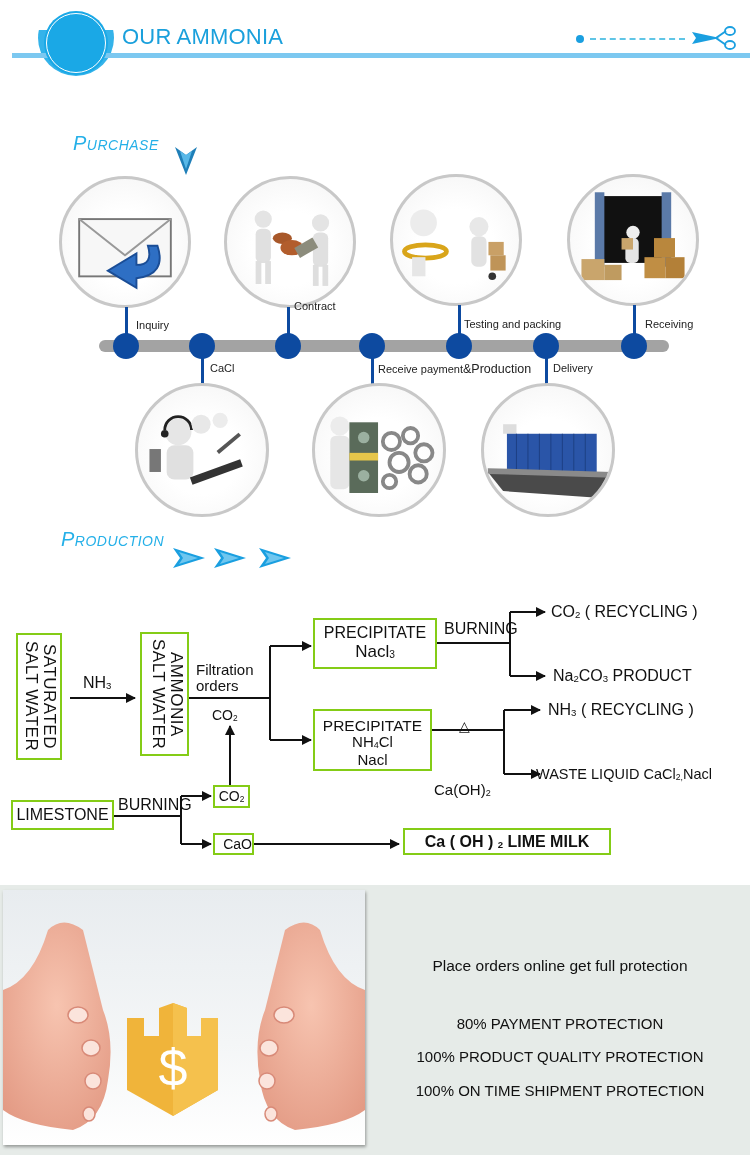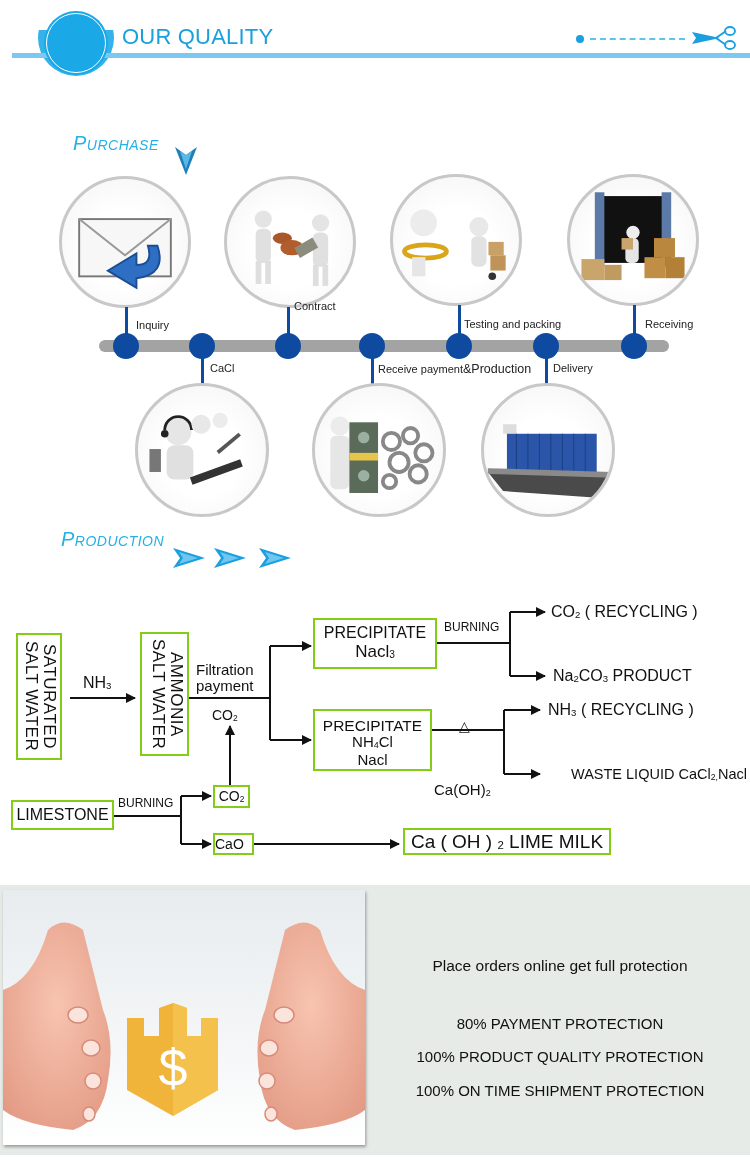--- a/index.html
+++ b/index.html
@@ -28,38 +28,38 @@
   .node { width: 26px; height: 26px; border-radius: 50%; background: #0d4aa0; }
   .stem { width: 3px; background: #0d4aa0; }
   .tl-label { font-size: 11px; color: #222; white-space: nowrap; }
 
   .photo-circle { border-radius: 50%; border: 3px solid #c8c8c8; background: radial-gradient(circle at 50% 55%, #ffffff 40%, #f3f3f3 100%); overflow: hidden; }
   .photo-circle svg { width: 100%; height: 100%; display: block; }
 
   
   .box { border: 2px solid #84cc16; background: #fff; }
   .fl { font-size: 16px; color: #111; white-space: nowrap; line-height: 1; }
-  .fl-small { font-size: 12px; color: #111; white-space: nowrap; }
+  .fl-small { font-size: 16px; color: #111; white-space: nowrap; }
   .vert { writing-mode: vertical-rl; font-size: 17px; line-height: 18px; letter-spacing: 0.5px; text-align: center; }
   sub.s { font-size: 0.6em; vertical-align: -0.1em; }
 
   
   .prot-bg { left: 0; top: 885px; width: 750px; height: 270px; background: #e6ebe8; }
   .prot-photo { left: 3px; top: 890px; width: 362px; height: 255px; background: linear-gradient(180deg, #e8ecef 0%, #f4f6f7 60%, #ffffff 100%); box-shadow: 1px 2px 3px rgba(0,0,0,0.35); overflow: hidden; }
   .prot-text { font-size: 15.5px; color: #111; white-space: nowrap; text-align: center; width: 380px; left: 370px; }
 </style>
 </head>
 <body>
 
 <div class="abs hdr-under">
     <div></div>
   </div>
 <div class="abs hdr-line"></div>
 <div class="abs hdr-circle"></div>
-<div class="abs hdr-title">OUR QUALITY</div>
+<div class="abs hdr-title">OUR AMMONIA</div>
 <div class="abs hdr-dot"></div>
 <div class="abs hdr-dash"></div>
 <svg class="abs scissors" viewBox="0 0 48 24">
   <path d="M2 6 L30 12 L2 18 L6 12 Z" fill="#1a9fe0"></path>
   <path d="M26 12 L36 5" stroke="#1a9fe0" stroke-width="2"></path>
   <path d="M26 12 L36 19" stroke="#1a9fe0" stroke-width="2"></path>
   <ellipse cx="40" cy="5" rx="5" ry="4" fill="none" stroke="#1a9fe0" stroke-width="1.8"></ellipse>
   <ellipse cx="40" cy="19" rx="5" ry="4" fill="none" stroke="#1a9fe0" stroke-width="1.8"></ellipse>
 </svg>
 
@@ -250,57 +250,57 @@
 
 <div class="abs box" style="left:16px;top:633px;width:46px;height:127px;display:flex;align-items:center;justify-content:center;">
   <span class="vert" style="width:38px;">SATURATED SALT WATER</span>
 </div>
 <div class="fl abs" style="left:83px;top:675px;"><span>NH</span><sub class="s">3</sub></div>
 
 <div class="abs box" style="left:140px;top:632px;width:49px;height:124px;display:flex;align-items:center;justify-content:center;">
   <span class="vert" style="width:40px;">AMMONIA SALT WATER</span>
 </div>
 <div class="fl abs" style="left:196px;top:662px;font-size:15px;">Filtration</div>
-<div class="fl abs" style="left:196px;top:678px;font-size:15px;">payment</div>
+<div class="fl abs" style="left:196px;top:678px;font-size:15px;">orders</div>
 <div class="fl abs" style="left:212px;top:708px;font-size:14px;"><span>CO</span><sub class="s">2</sub></div>
 
 <div class="abs box" style="left:313px;top:618px;width:124px;height:51px;text-align:center;padding-top:5px;">
   <div class="fl">PRECIPITATE</div>
   <div class="fl" style="margin-top:2px;font-size:17px;"><span>Nacl</span><sub class="s">3</sub></div>
 </div>
 <div class="fl-small abs" style="left:444px;top:620px;">BURNING</div>
 
 <div class="fl abs" style="left:551px;top:604px;"><span>CO</span><sub class="s">2</sub><span> ( RECYCLING )</span></div>
 <div class="fl abs" style="left:553px;top:668px;"><span>Na</span><sub class="s">2</sub><span>CO</span><sub class="s">3</sub><span> PRODUCT</span></div>
 
 <div class="abs box" style="left:313px;top:709px;width:119px;height:62px;text-align:center;padding-top:7px;">
   <div class="fl" style="font-size:15.5px;">PRECIPITATE</div>
   <div class="fl" style="font-size:15px;line-height:15px;"><span>NH</span><sub class="s">4</sub><span>Cl</span></div>
   <div class="fl" style="font-size:15px;line-height:15px;">Nacl</div>
 </div>
 <div class="fl abs" style="left:459px;top:719px;font-size:14px;">△</div>
 <div class="fl abs" style="left:434px;top:750px;font-size:15px;margin-top:32px;"><span>Ca(OH)</span><sub class="s">2</sub></div>
 
 <div class="fl abs" style="left:548px;top:702px;"><span>NH</span><sub class="s">3</sub><span> ( RECYCLING )</span></div>
-<div class="fl abs" style="left:571px;top:767px;font-size:14.5px;"><span>WASTE LIQUID CaCl</span><sub class="s">2,</sub><span>Nacl</span></div>
+<div class="fl abs" style="left:536px;top:767px;font-size:14.5px;"><span>WASTE LIQUID CaCl</span><sub class="s">2,</sub><span>Nacl</span></div>
 
 <div class="abs box" style="left:11px;top:800px;width:103px;height:30px;display:flex;align-items:center;justify-content:center;">
   <span class="fl">LIMESTONE</span>
 </div>
 <div class="fl-small abs" style="left:118px;top:796px;">BURNING</div>
 
 <div class="abs box" style="left:213px;top:785px;width:37px;height:23px;display:flex;align-items:center;justify-content:center;">
   <span class="fl" style="font-size:14px;"><span>CO</span><sub class="s">2</sub></span>
 </div>
-<div class="abs box" style="left:213px;top:833px;width:41px;height:22px;display:flex;align-items:center;justify-content:flex-start;">
+<div class="abs box" style="left:213px;top:833px;width:41px;height:22px;display:flex;align-items:center;justify-content:flex-end;">
   <span class="fl" style="font-size:14px;">CaO</span>
 </div>
 
 <div class="abs box" style="left:403px;top:828px;width:208px;height:27px;display:flex;align-items:center;justify-content:center;">
-  <span class="fl" style="font-size:19px;"><span>Ca ( OH ) </span><sub class="s">2</sub><span> LIME MILK</span></span>
+  <span class="fl" style="font-size:16px;font-weight:bold;"><span>Ca ( OH ) </span><sub class="s">2</sub><span> LIME MILK</span></span>
 </div>
 
 <div class="abs prot-bg"></div>
 <div class="abs prot-photo">
   <svg viewBox="0 0 362 255" width="362" height="255">
     <defs>
       <radialGradient id="skin" cx="50%" cy="40%" r="70%">
         <stop offset="0%" stop-color="#f7c4b0"></stop>
           <stop offset="100%" stop-color="#e39a84"></stop>
       </radialGradient>

